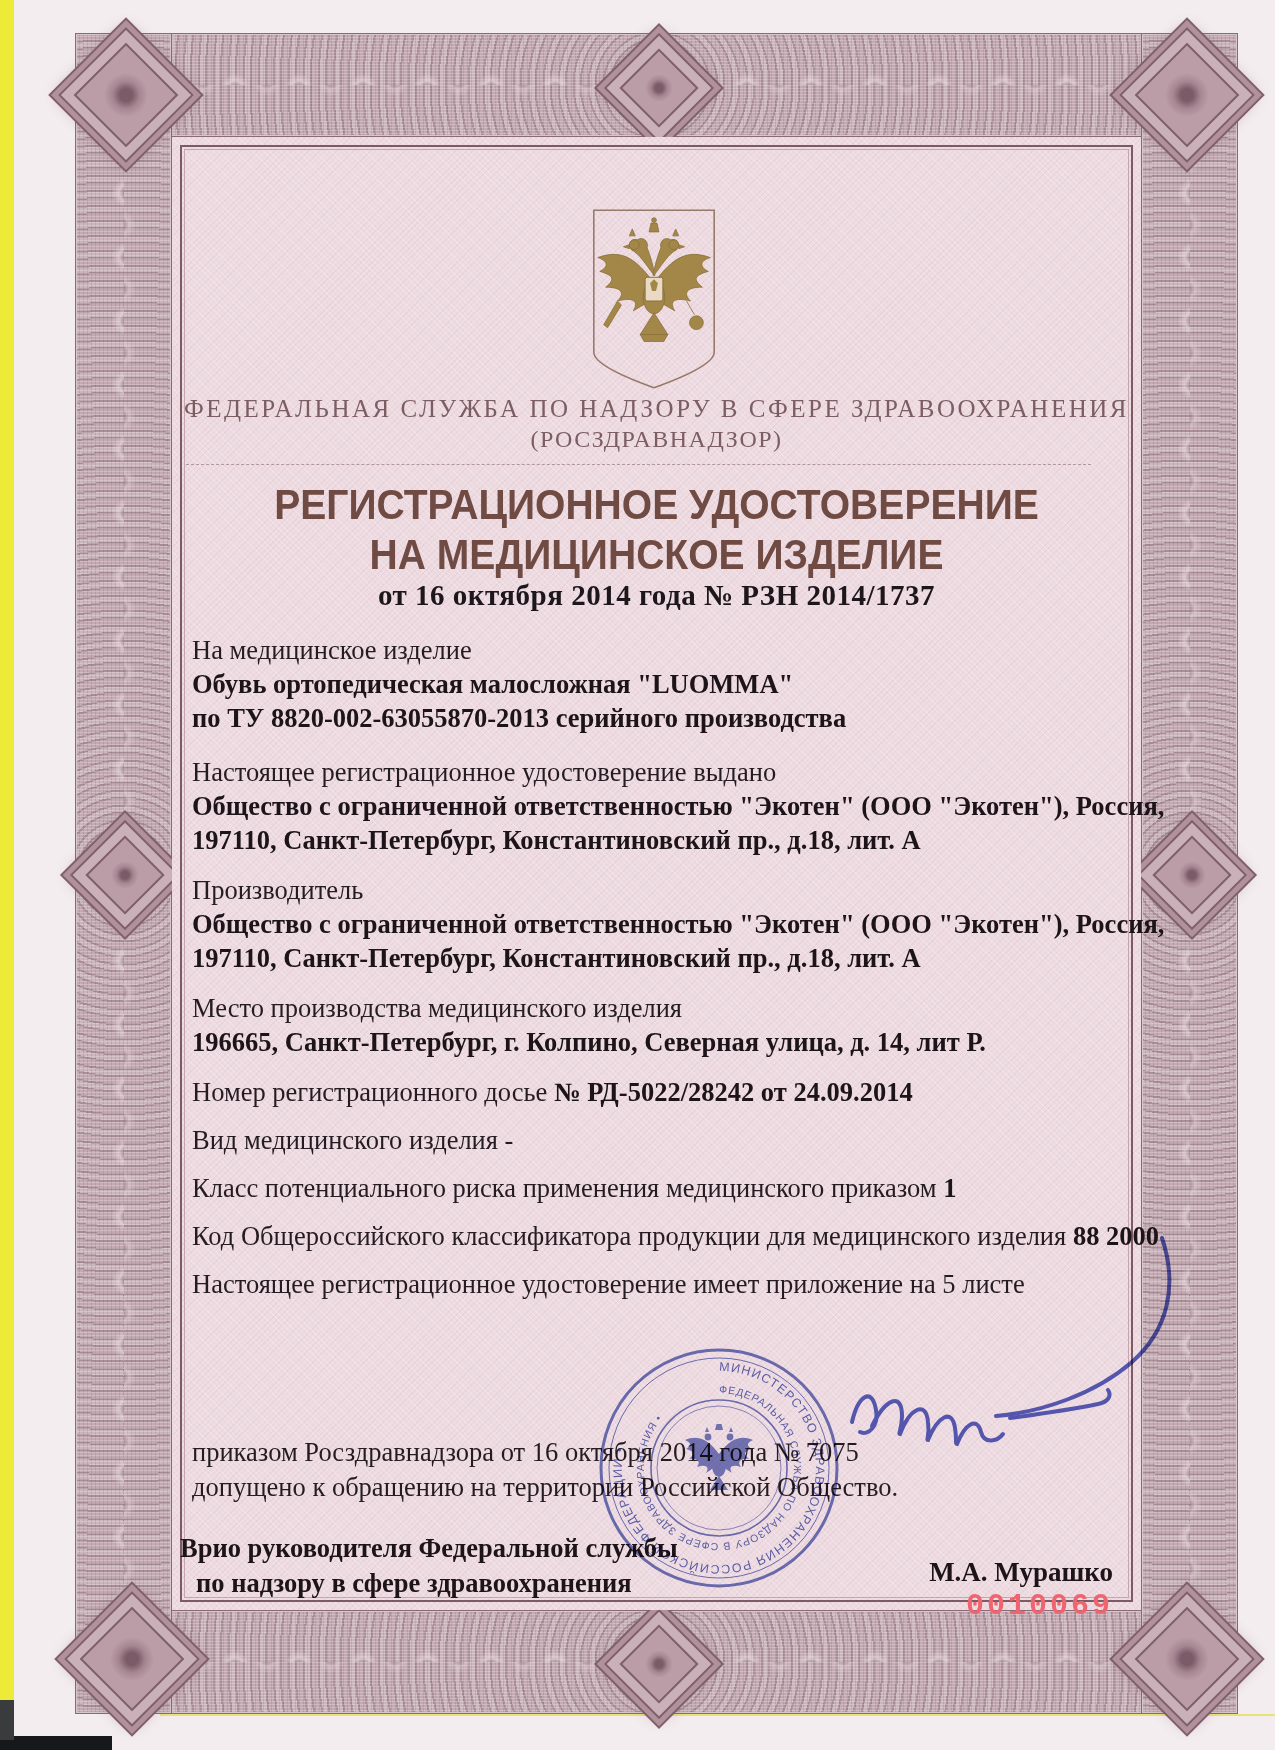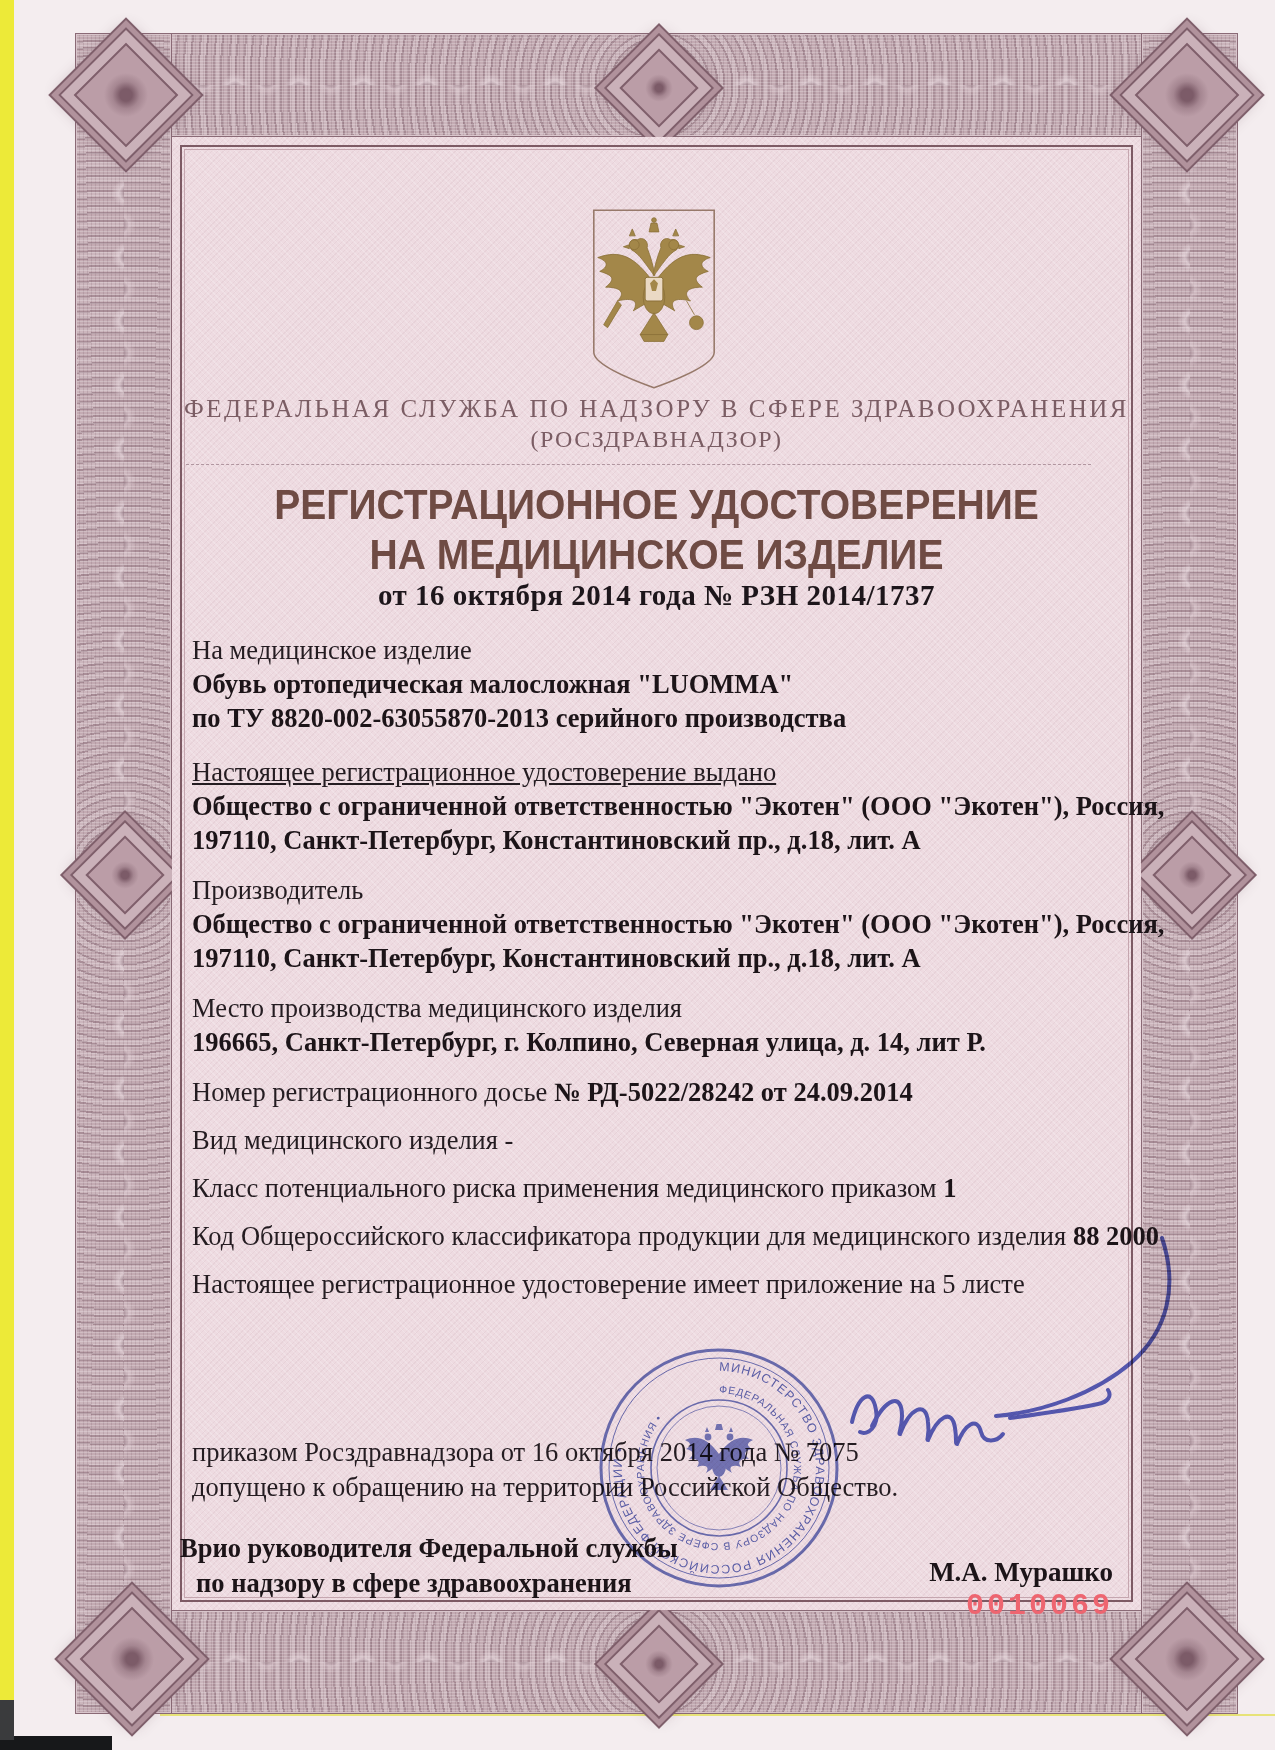--- a/index.html
+++ b/index.html
@@ -169,21 +169,21 @@
     <div class="org-line2 center">(РОСЗДРАВНАДЗОР)</div>
     <div class="sep"></div>
 
     <div class="title1 center">РЕГИСТРАЦИОННОЕ УДОСТОВЕРЕНИЕ</div>
     <div class="title2 center">НА МЕДИЦИНСКОЕ ИЗДЕЛИЕ</div>
     <div class="dateline center">от  16 октября 2014 года   №  РЗН 2014/1737</div>
 
     <div class="bodyline" style="top:496px;"><span>На медицинское изделие</span><b></b></div>
     <div class="bodyline" style="top:530px;"><span></span><b>Обувь ортопедическая малосложная "LUOMMA"</b></div>
     <div class="bodyline" style="top:564px;"><span></span><b>по ТУ 8820-002-63055870-2013 серийного производства</b></div>
-    <div class="bodyline" style="top:618px;text-decoration:underline;"><span>Настоящее регистрационное удостоверение выдано</span><b></b></div>
+    <div class="bodyline" style="top:618px;"><span>Настоящее регистрационное удостоверение выдано</span><b></b></div>
     <div class="bodyline" style="top:652px;"><span></span><b>Общество с ограниченной ответственностью "Экотен" (ООО "Экотен"), Россия,</b></div>
     <div class="bodyline" style="top:686px;"><span></span><b>197110, Санкт-Петербург, Константиновский пр., д.18, лит. А</b></div>
     <div class="bodyline" style="top:736px;"><span>Производитель</span><b></b></div>
     <div class="bodyline" style="top:770px;"><span></span><b>Общество с ограниченной ответственностью "Экотен" (ООО "Экотен"), Россия,</b></div>
     <div class="bodyline" style="top:804px;"><span></span><b>197110, Санкт-Петербург, Константиновский пр., д.18, лит. А</b></div>
     <div class="bodyline" style="top:854px;"><span>Место производства медицинского изделия</span><b></b></div>
     <div class="bodyline" style="top:888px;"><span></span><b>196665, Санкт-Петербург, г. Колпино, Северная улица, д. 14, лит Р.</b></div>
     <div class="bodyline" style="top:938px;"><span>Номер регистрационного досье </span><b>№ РД-5022/28242 от 24.09.2014</b></div>
     <div class="bodyline" style="top:986px;"><span>Вид медицинского изделия -</span><b></b></div>
     <div class="bodyline" style="top:1034px;"><span>Класс потенциального риска применения медицинского приказом </span><b>1</b></div>

